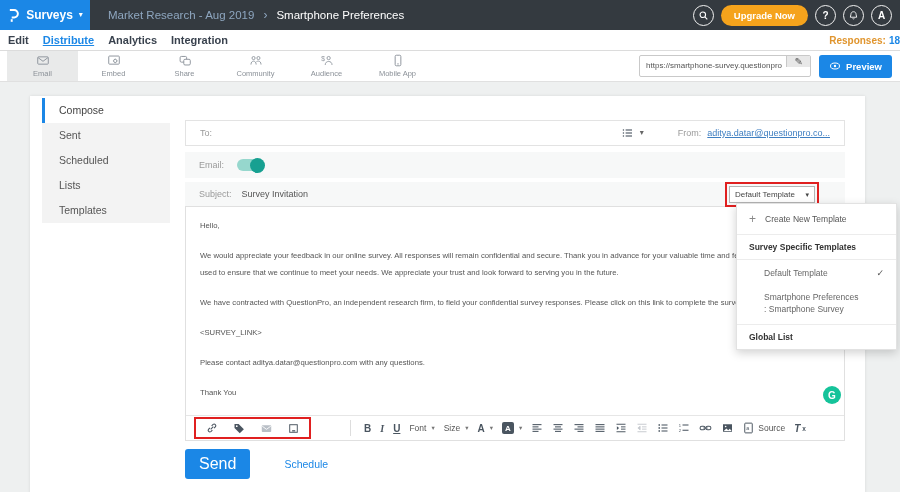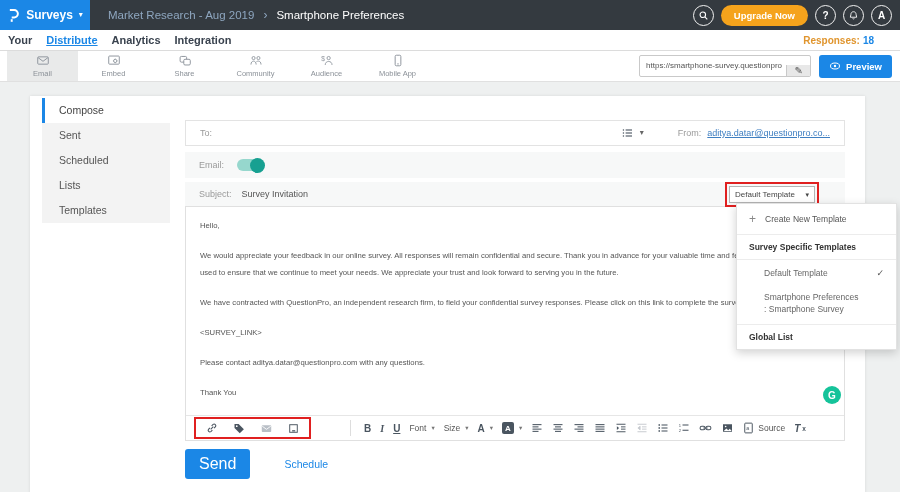--- a/index.html
+++ b/index.html
@@ -17,33 +17,33 @@
   .crumb .sep { color:#8ea6bf; margin:0 9px; font-size:12px; }
   .crumb .c2 { color:#ffffff; }
   .top-actions { margin-left:auto; display:flex; align-items:center; gap:7px; margin-right:8px; }
   .circle-btn { width:21px; height:21px; border:1.4px solid #f2f2f2; border-radius:50%; display:flex; align-items:center; justify-content:center; color:#fff; font-size:10px; font-weight:700; cursor:pointer; }
   .upgrade { background:#f5a31c; color:#fff; font-size:9.5px; font-weight:700; padding:5px 13px; border-radius:11px; cursor:pointer; }
 
   
   #navrow { position:absolute; left:0; top:30px; width:900px; height:21px; background:#fff; border-bottom:1px solid #dcdcdc; display:flex; align-items:center; padding-left:8px; gap:14px; }
   .nav-item { font-size:11px; font-weight:700; color:#39424e; cursor:pointer; }
   .nav-item.active { color:#1b87e6; text-decoration:underline; }
-  .responses { margin-left:auto; margin-right:26px; font-size:10px; font-weight:700; }
+  .responses { margin-left:auto; margin-right:0; font-size:10px; font-weight:700; }
   .responses .lbl { color:#e0952e; }
   .responses .val { color:#1b87e6; margin-left:3px; }
 
   
   #channelbar { position:absolute; left:0; top:51px; width:900px; height:31px; background:#fff; border-bottom:1px solid #e0e0e0; display:flex; align-items:stretch; }
   .channel { width:71px; display:flex; flex-direction:column; align-items:center; justify-content:center; gap:2px; cursor:pointer; }
   .channel:first-child { margin-left:7px; }
   .channel.selected { background:#e9eaea; }
   .channel .lab { font-size:7.5px; color:#8b9198; }
   .ic { display:block; }
   .chan-right { margin-left:auto; display:flex; align-items:center; gap:8px; margin-right:8px; }
-  .url-box { width:172px; height:22px; border:1px solid #c9c9c9; border-radius:2px; background:#fff; display:flex; align-items:flex-end; overflow:hidden; }
+  .url-box { width:172px; height:22px; border:1px solid #c9c9c9; border-radius:2px; background:#fff; display:flex; align-items:flex-start; overflow:hidden; }
   .url-text { flex:1; font-size:8px; color:#555; line-height:20px; padding:0 6px; white-space:nowrap; overflow:hidden; }
   .pencil-seg { width:24px; background:#e8e8e8; border-left:1px solid #c9c9c9; display:flex; align-items:center; justify-content:center; font-size:10px; color:#555; cursor:pointer; }
   .preview-btn { height:23px; background:#1b87e6; border-radius:3px; color:#fff; font-size:9.5px; font-weight:600; display:flex; align-items:center; gap:5px; padding:0 10px; cursor:pointer; }
 
   
   #card { position:absolute; left:30px; top:96px; width:835px; height:400px; background:#fff; box-shadow:0 0 3px rgba(0,0,0,.10); }
 
   
   #sidebar { position:absolute; left:12px; top:2px; width:128px; }
   .side-item { height:25px; line-height:25px; padding-left:17px; font-size:10.5px; color:#555; background:#f3f3f3; cursor:pointer; }
@@ -141,21 +141,21 @@
         <svg class="ic" width="11" height="11" viewBox="0 0 16 16">
             <path d="M8 2.5c-2.4 0-3.7 1.7-3.8 4.2L3.4 10.5h9.2l-.8-3.8C11.7 4.2 10.4 2.5 8 2.5z" fill="none" stroke="#fff" stroke-width="1.3"></path>
             <path d="M6.6 12.3c.3.9 2.5.9 2.8 0" fill="none" stroke="#fff" stroke-width="1.3"></path>
           </svg>
       </div>
       <div class="circle-btn">A</div>
     </div>
   </div>
 
   <div id="navrow">
-    <span class="nav-item">Your</span>
+    <span class="nav-item">Edit</span>
     <span class="nav-item active">Distribute</span>
     <span class="nav-item">Analytics</span>
     <span class="nav-item">Integration</span>
     <span class="responses">
       <span class="lbl">Responses:</span><span class="val">18</span>
     </span>
   </div>
 
   <div id="channelbar">
     <div class="channel selected">

